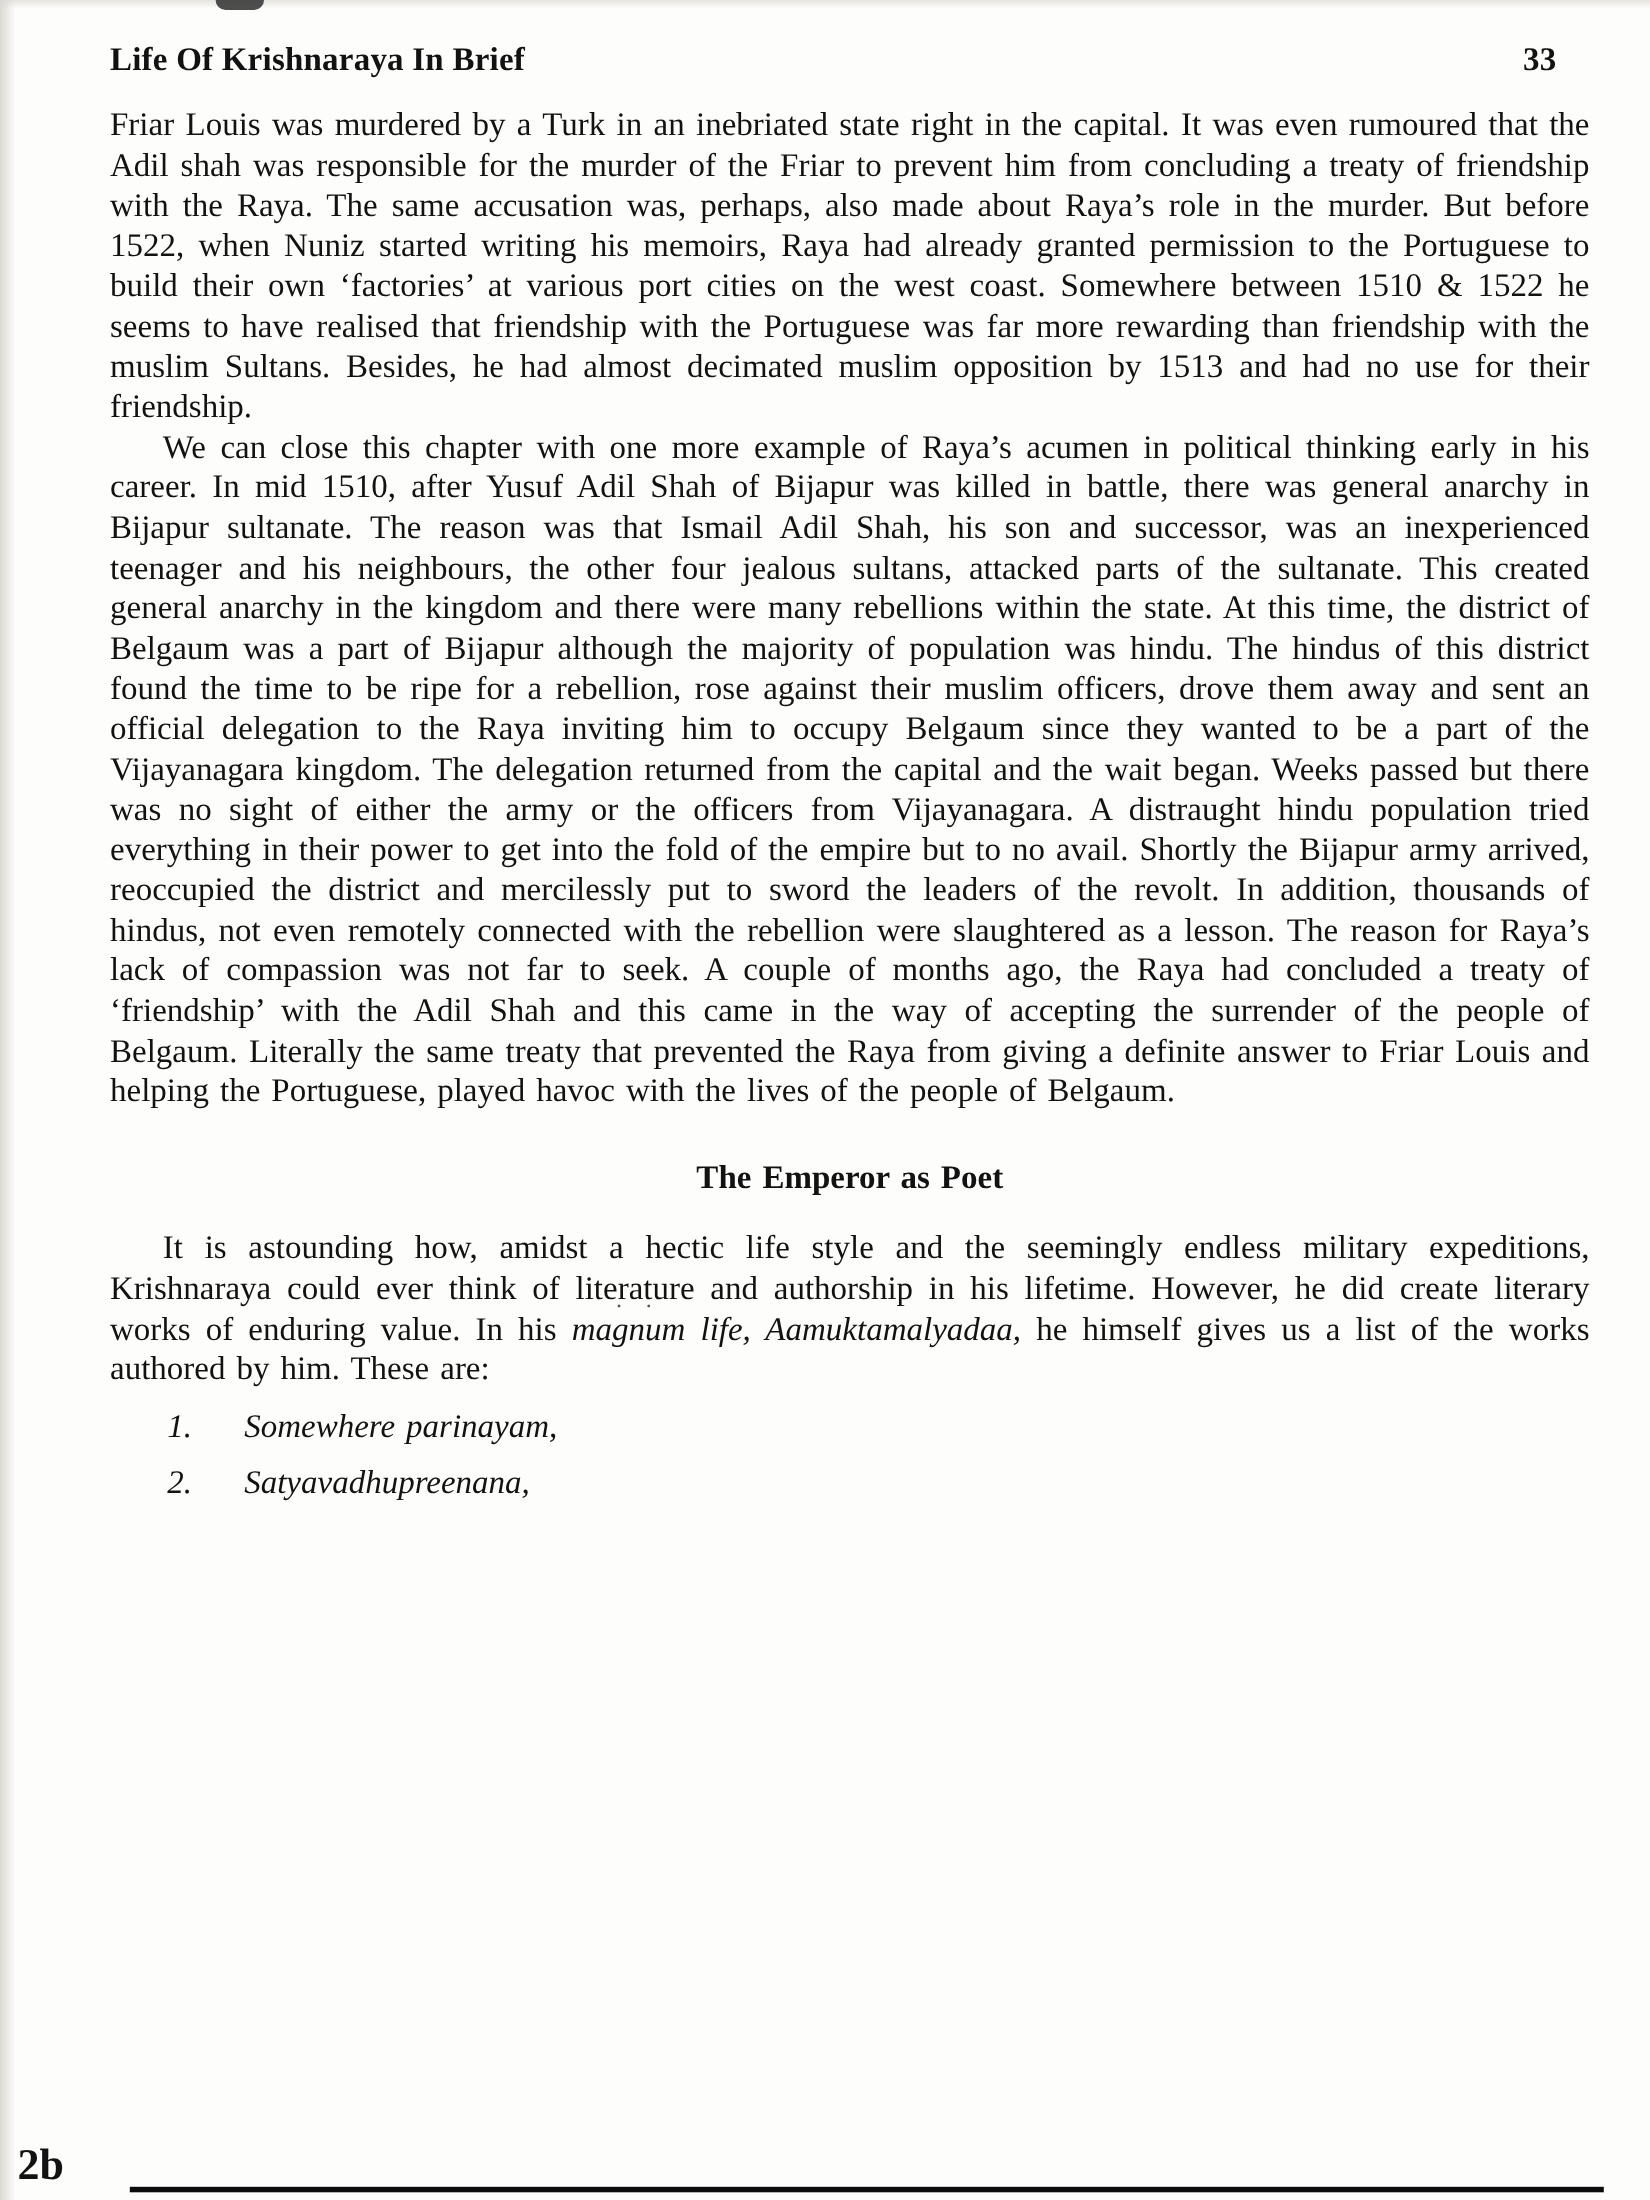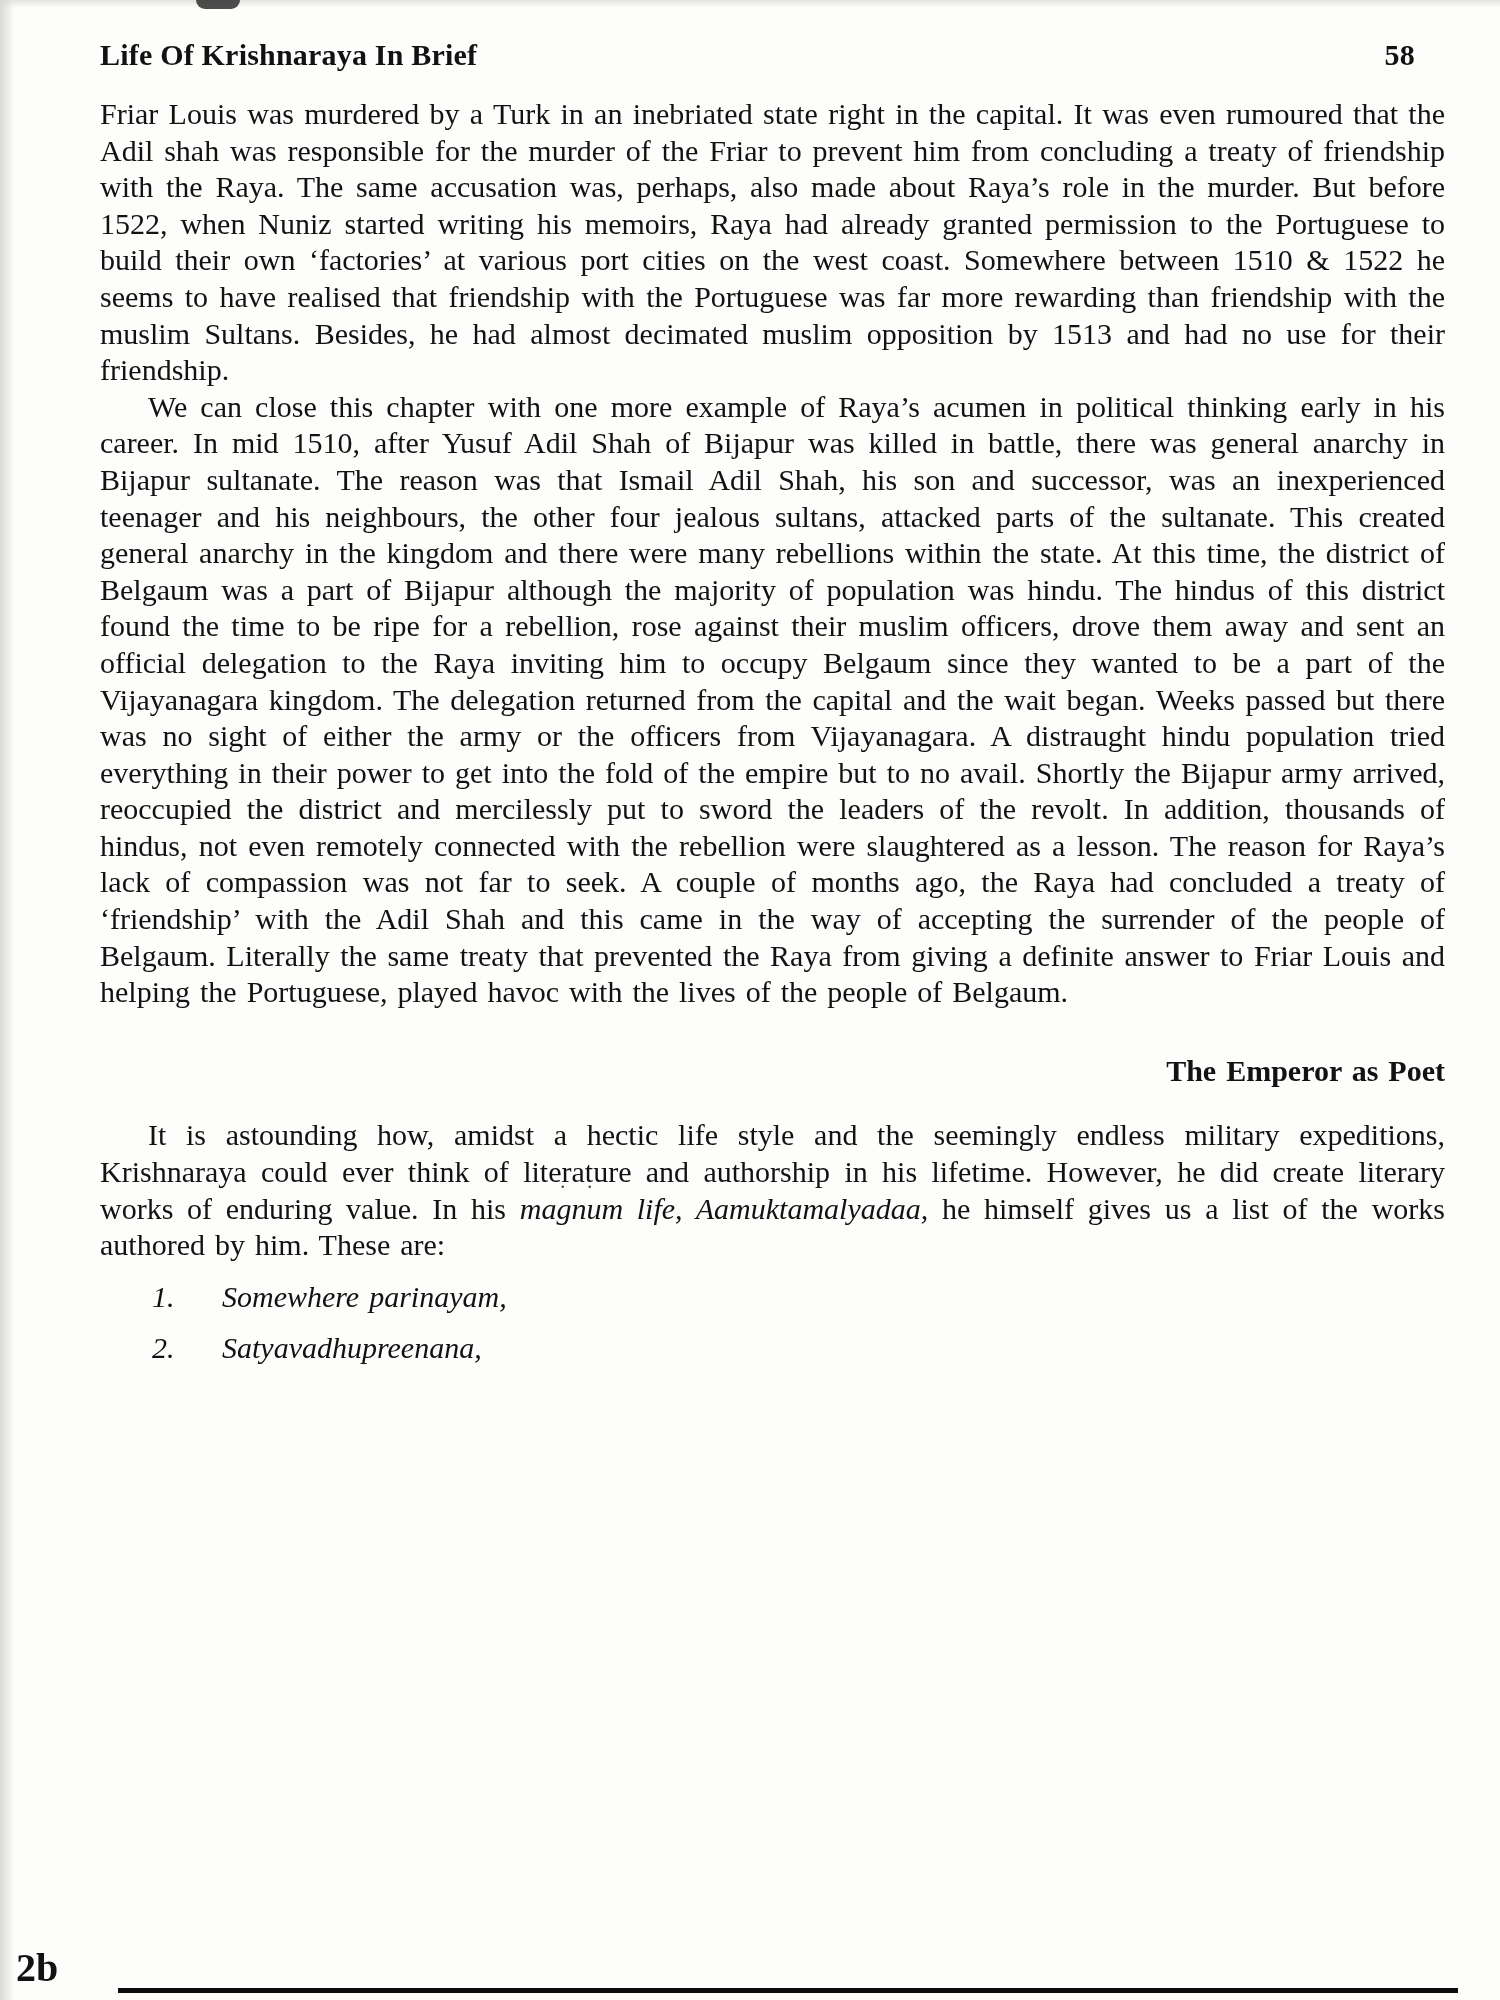--- a/index.html
+++ b/index.html
@@ -39,21 +39,21 @@
   .body-text {
     margin-top: 24px;
     font-size: 30px;
     line-height: 36.6px;
     text-align: justify;
     word-spacing: 2.5px;
   }
   p.para { margin: 0; text-indent: 48px; }
   p.para.no-indent { text-indent: 0; }
   h2.section-heading {
-    font-size: 30px; font-weight: bold; text-align: right;
+    font-size: 30px; font-weight: bold; text-align: center;
     margin: 42px 0 28px 0; text-indent: 0;
   }
   .italic { font-style: italic; }
   ol.works-list {
     list-style: none; margin: 10px 0 0 0; padding: 0; font-style: italic;
   }
   ol.works-list li { display: flex; margin-top: 15px; }
   .li-num { width: 70px; margin-left: 52px; flex: 0 0 auto; }
   .li-text { flex: 1 1 auto; }
   .footer-sig {
@@ -69,21 +69,21 @@
 <body>
 
 <div class="scan-edge-top"></div>
 <div class="scan-edge-left"></div>
 <div class="smudge-top"></div>
 
 <div class="page-inner">
 
   <div class="running-header">
     <span class="running-title">Life Of Krishnaraya In Brief</span>
-    <span class="page-number">58</span>
+    <span class="page-number">33</span>
   </div>
 
   <div class="body-text">
 
     <p class="para no-indent">Friar Louis was murdered by a Turk in an inebriated state right in the capital. It was even rumoured that the Adil shah was responsible for the murder of the Friar to prevent him from concluding a treaty of friendship with the Raya. The same accusation was, perhaps, also made about Raya’s role in the murder. But before 1522, when Nuniz started writing his memoirs, Raya had already granted permission to the Portuguese to build their own ‘factories’ at various port cities on the west coast. Somewhere between 1510 &amp; 1522 he seems to have realised that friendship with the Portuguese was far more rewarding than friendship with the muslim Sultans. Besides, he had almost decimated muslim opposition by 1513 and had no use for their friendship.</p>
 
     <p class="para">We can close this chapter with one more example of Raya’s acumen in political thinking early in his career. In mid 1510, after Yusuf Adil Shah of Bijapur was killed in battle, there was general anarchy in Bijapur sultanate. The reason was that Ismail Adil Shah, his son and successor, was an inexperienced teenager and his neighbours, the other four jealous sultans, attacked parts of the sultanate. This created general anarchy in the kingdom and there were many rebellions within the state. At this time, the district of Belgaum was a part of Bijapur although the majority of population was hindu. The hindus of this district found the time to be ripe for a rebellion, rose against their muslim officers, drove them away and sent an official delegation to the Raya inviting him to occupy Belgaum since they wanted to be a part of the Vijayanagara kingdom. The delegation returned from the capital and the wait began. Weeks passed but there was no sight of either the army or the officers from Vijayanagara. A distraught hindu population tried everything in their power to get into the fold of the empire but to no avail. Shortly the Bijapur army arrived, reoccupied the district and mercilessly put to sword the leaders of the revolt. In addition, thousands of hindus, not even remotely connected with the rebellion were slaughtered as a lesson. The reason for Raya’s lack of compassion was not far to seek. A couple of months ago, the Raya had concluded a treaty of ‘friendship’ with the Adil Shah and this came in the way of accepting the surrender of the people of Belgaum. Literally the same treaty that prevented the Raya from giving a definite answer to Friar Louis and helping the Portuguese, played havoc with the lives of the people of Belgaum.</p>
 
     <h2 class="section-heading">The Emperor as Poet</h2>
 

